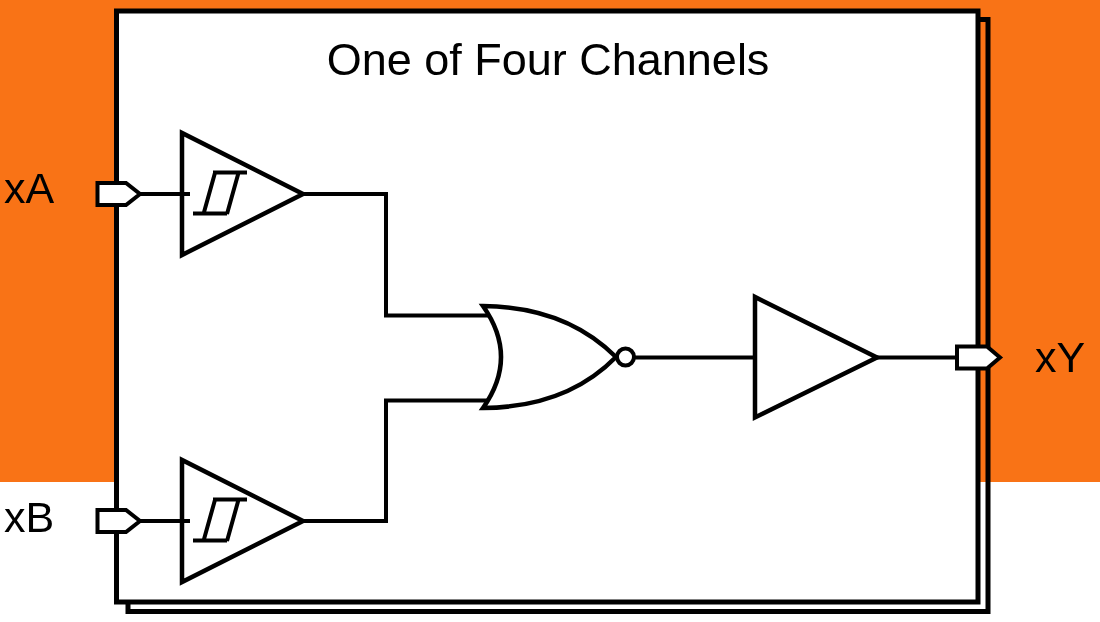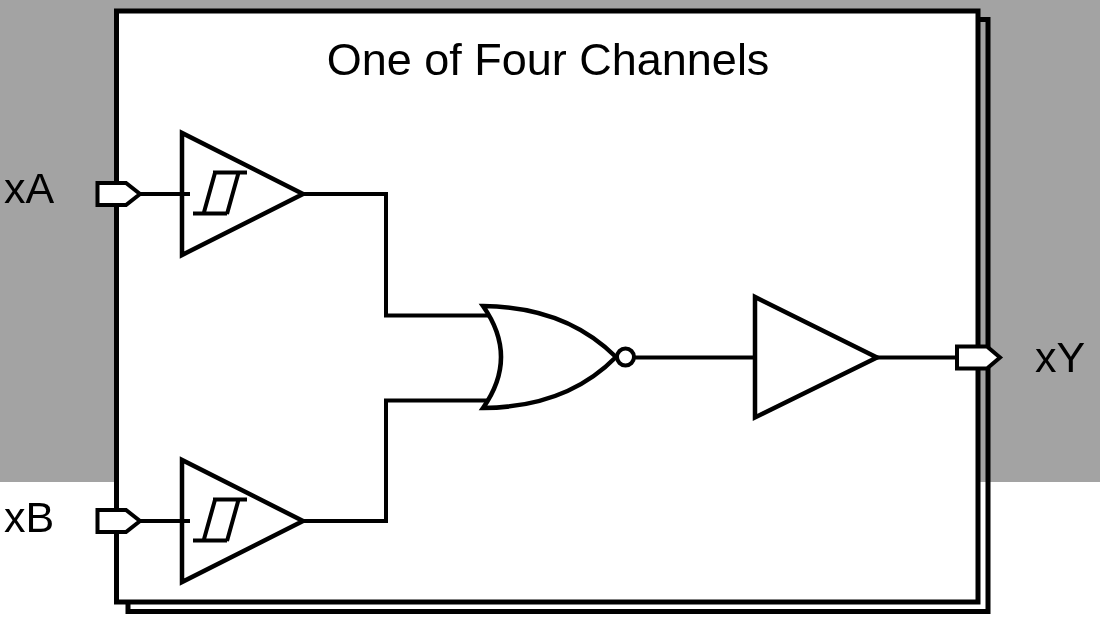--- a/index.html
+++ b/index.html
@@ -7,21 +7,21 @@
     padding: 0;
     background: #ffffff;
     width: 1100px;
     height: 622px;
     overflow: hidden;
   }
   .stage {
     position: relative;
     width: 1100px;
     height: 482px;
-    background: #a3a3a3;
+    background: #f97316;
   }
   svg {
     display: block;
   }
   text {
     font-family: "Liberation Sans", sans-serif;
     fill: #000000;
   }
   .title-text {
     font-size: 45px;

